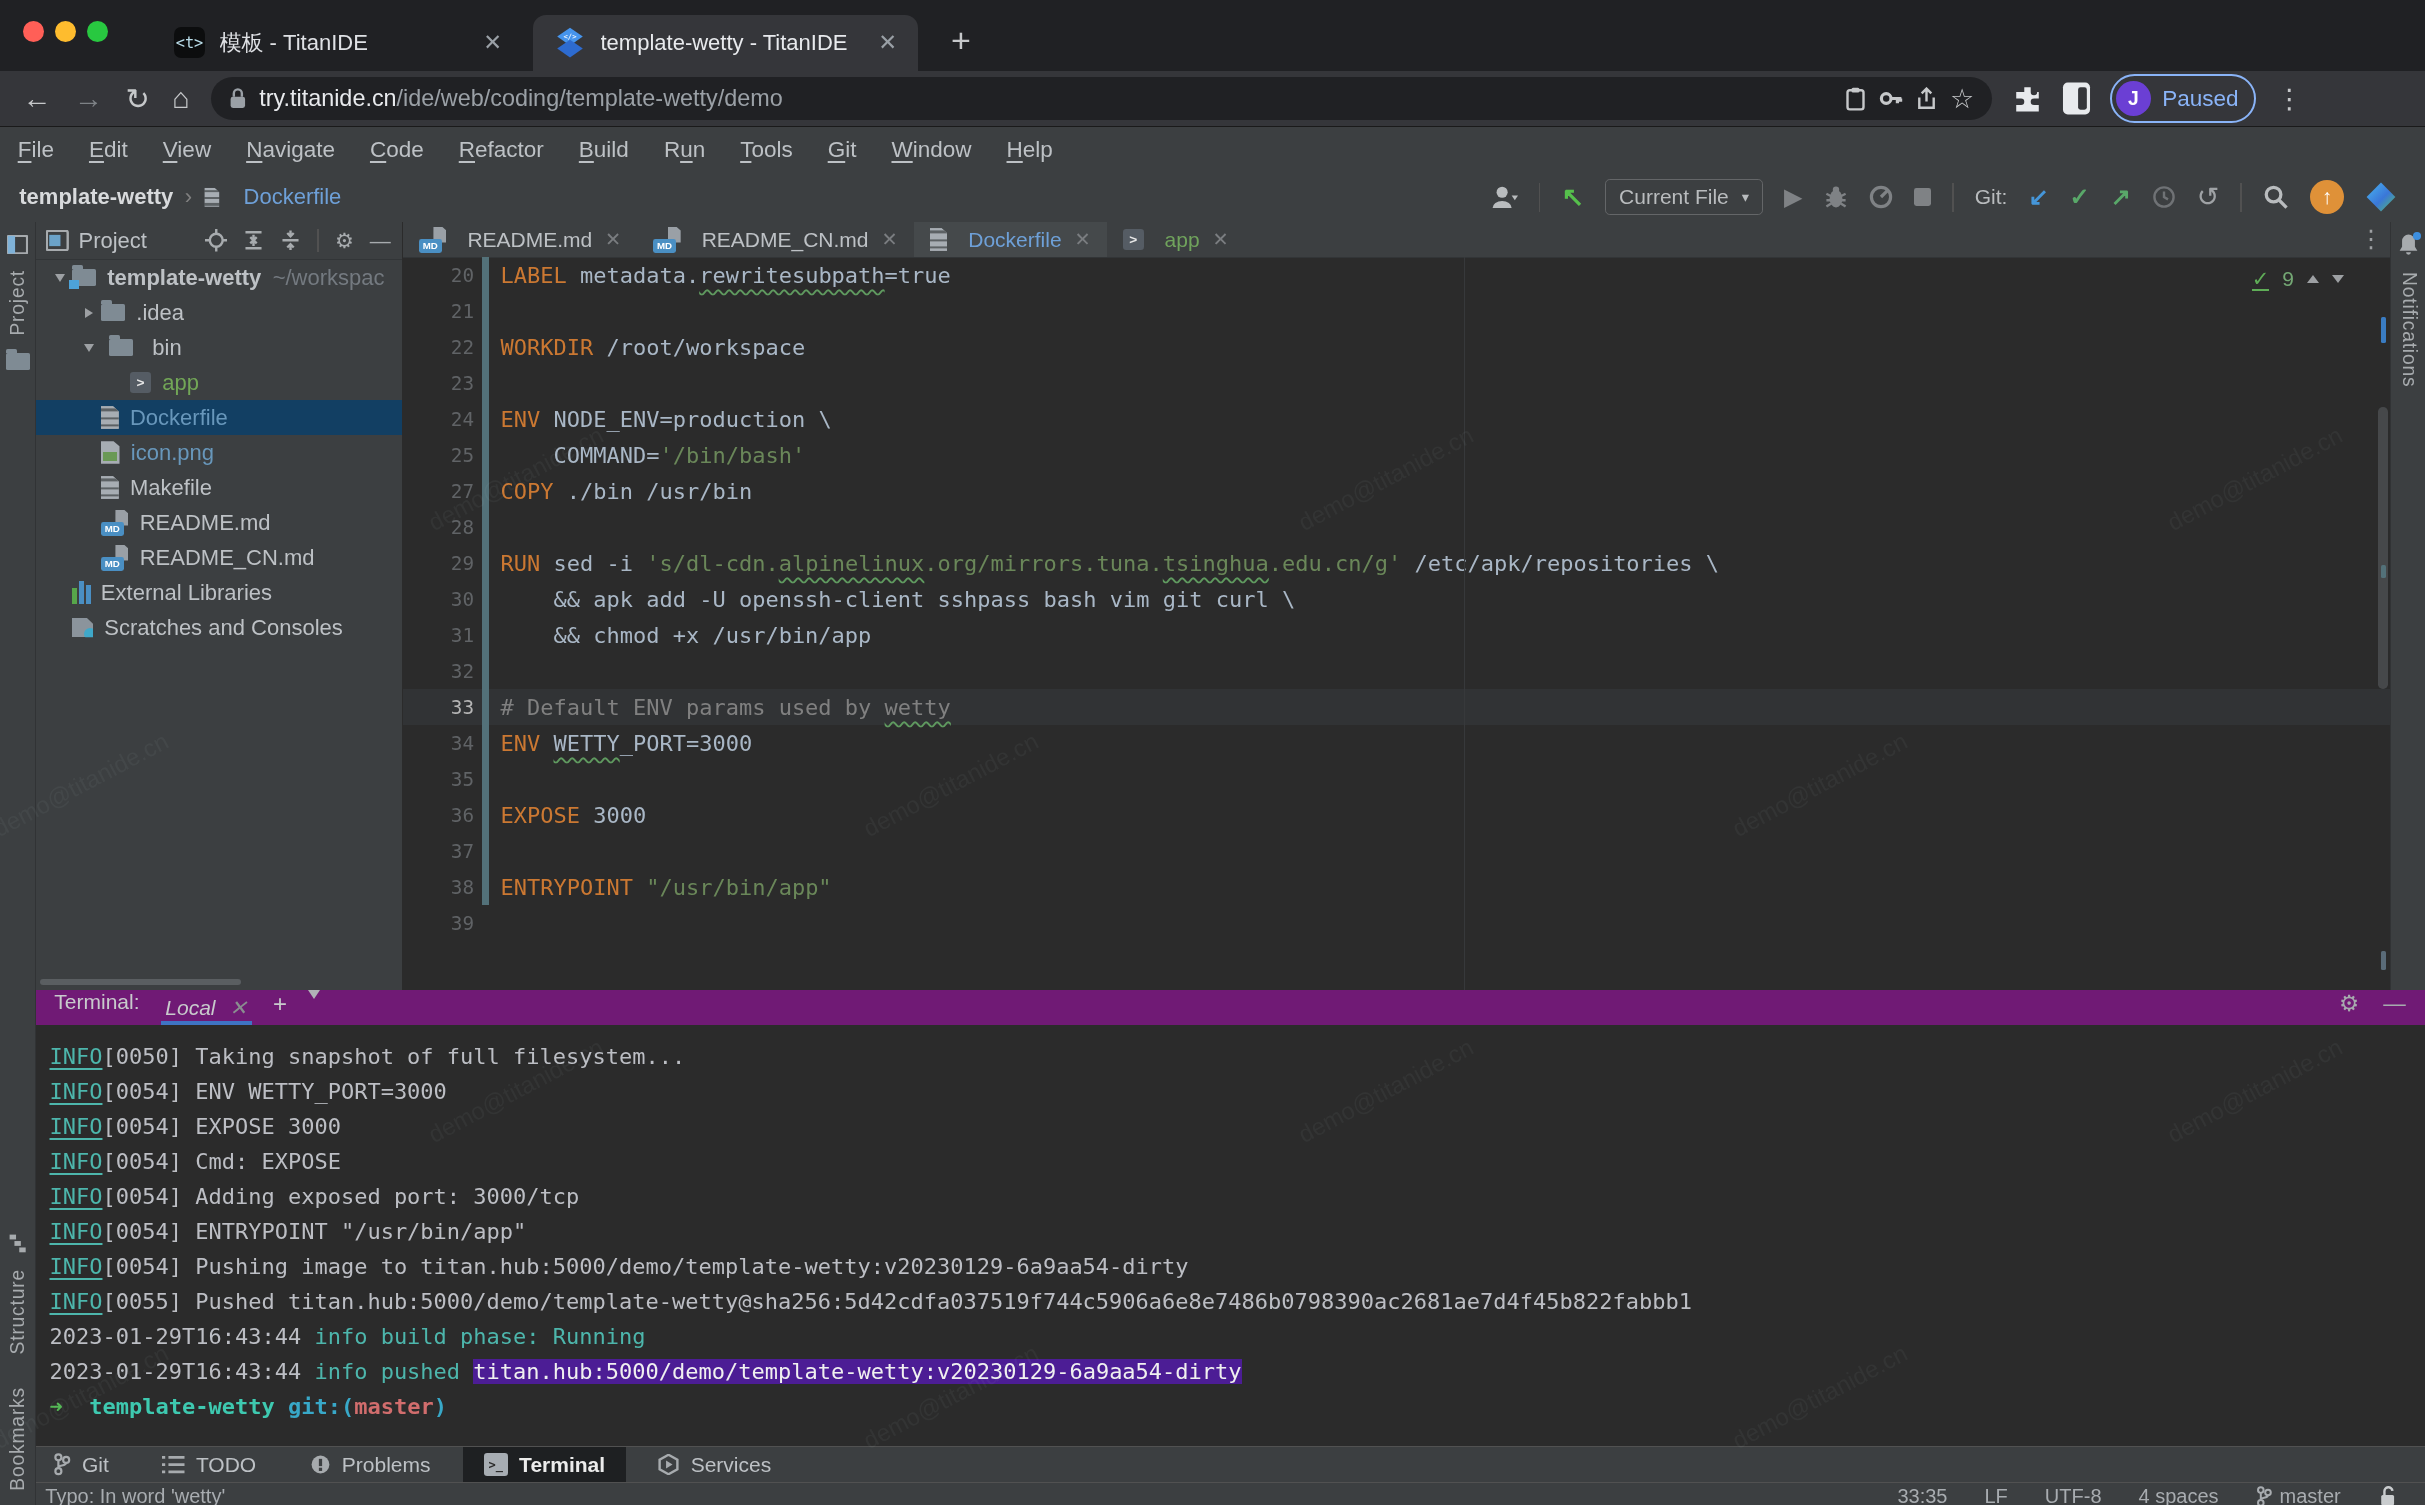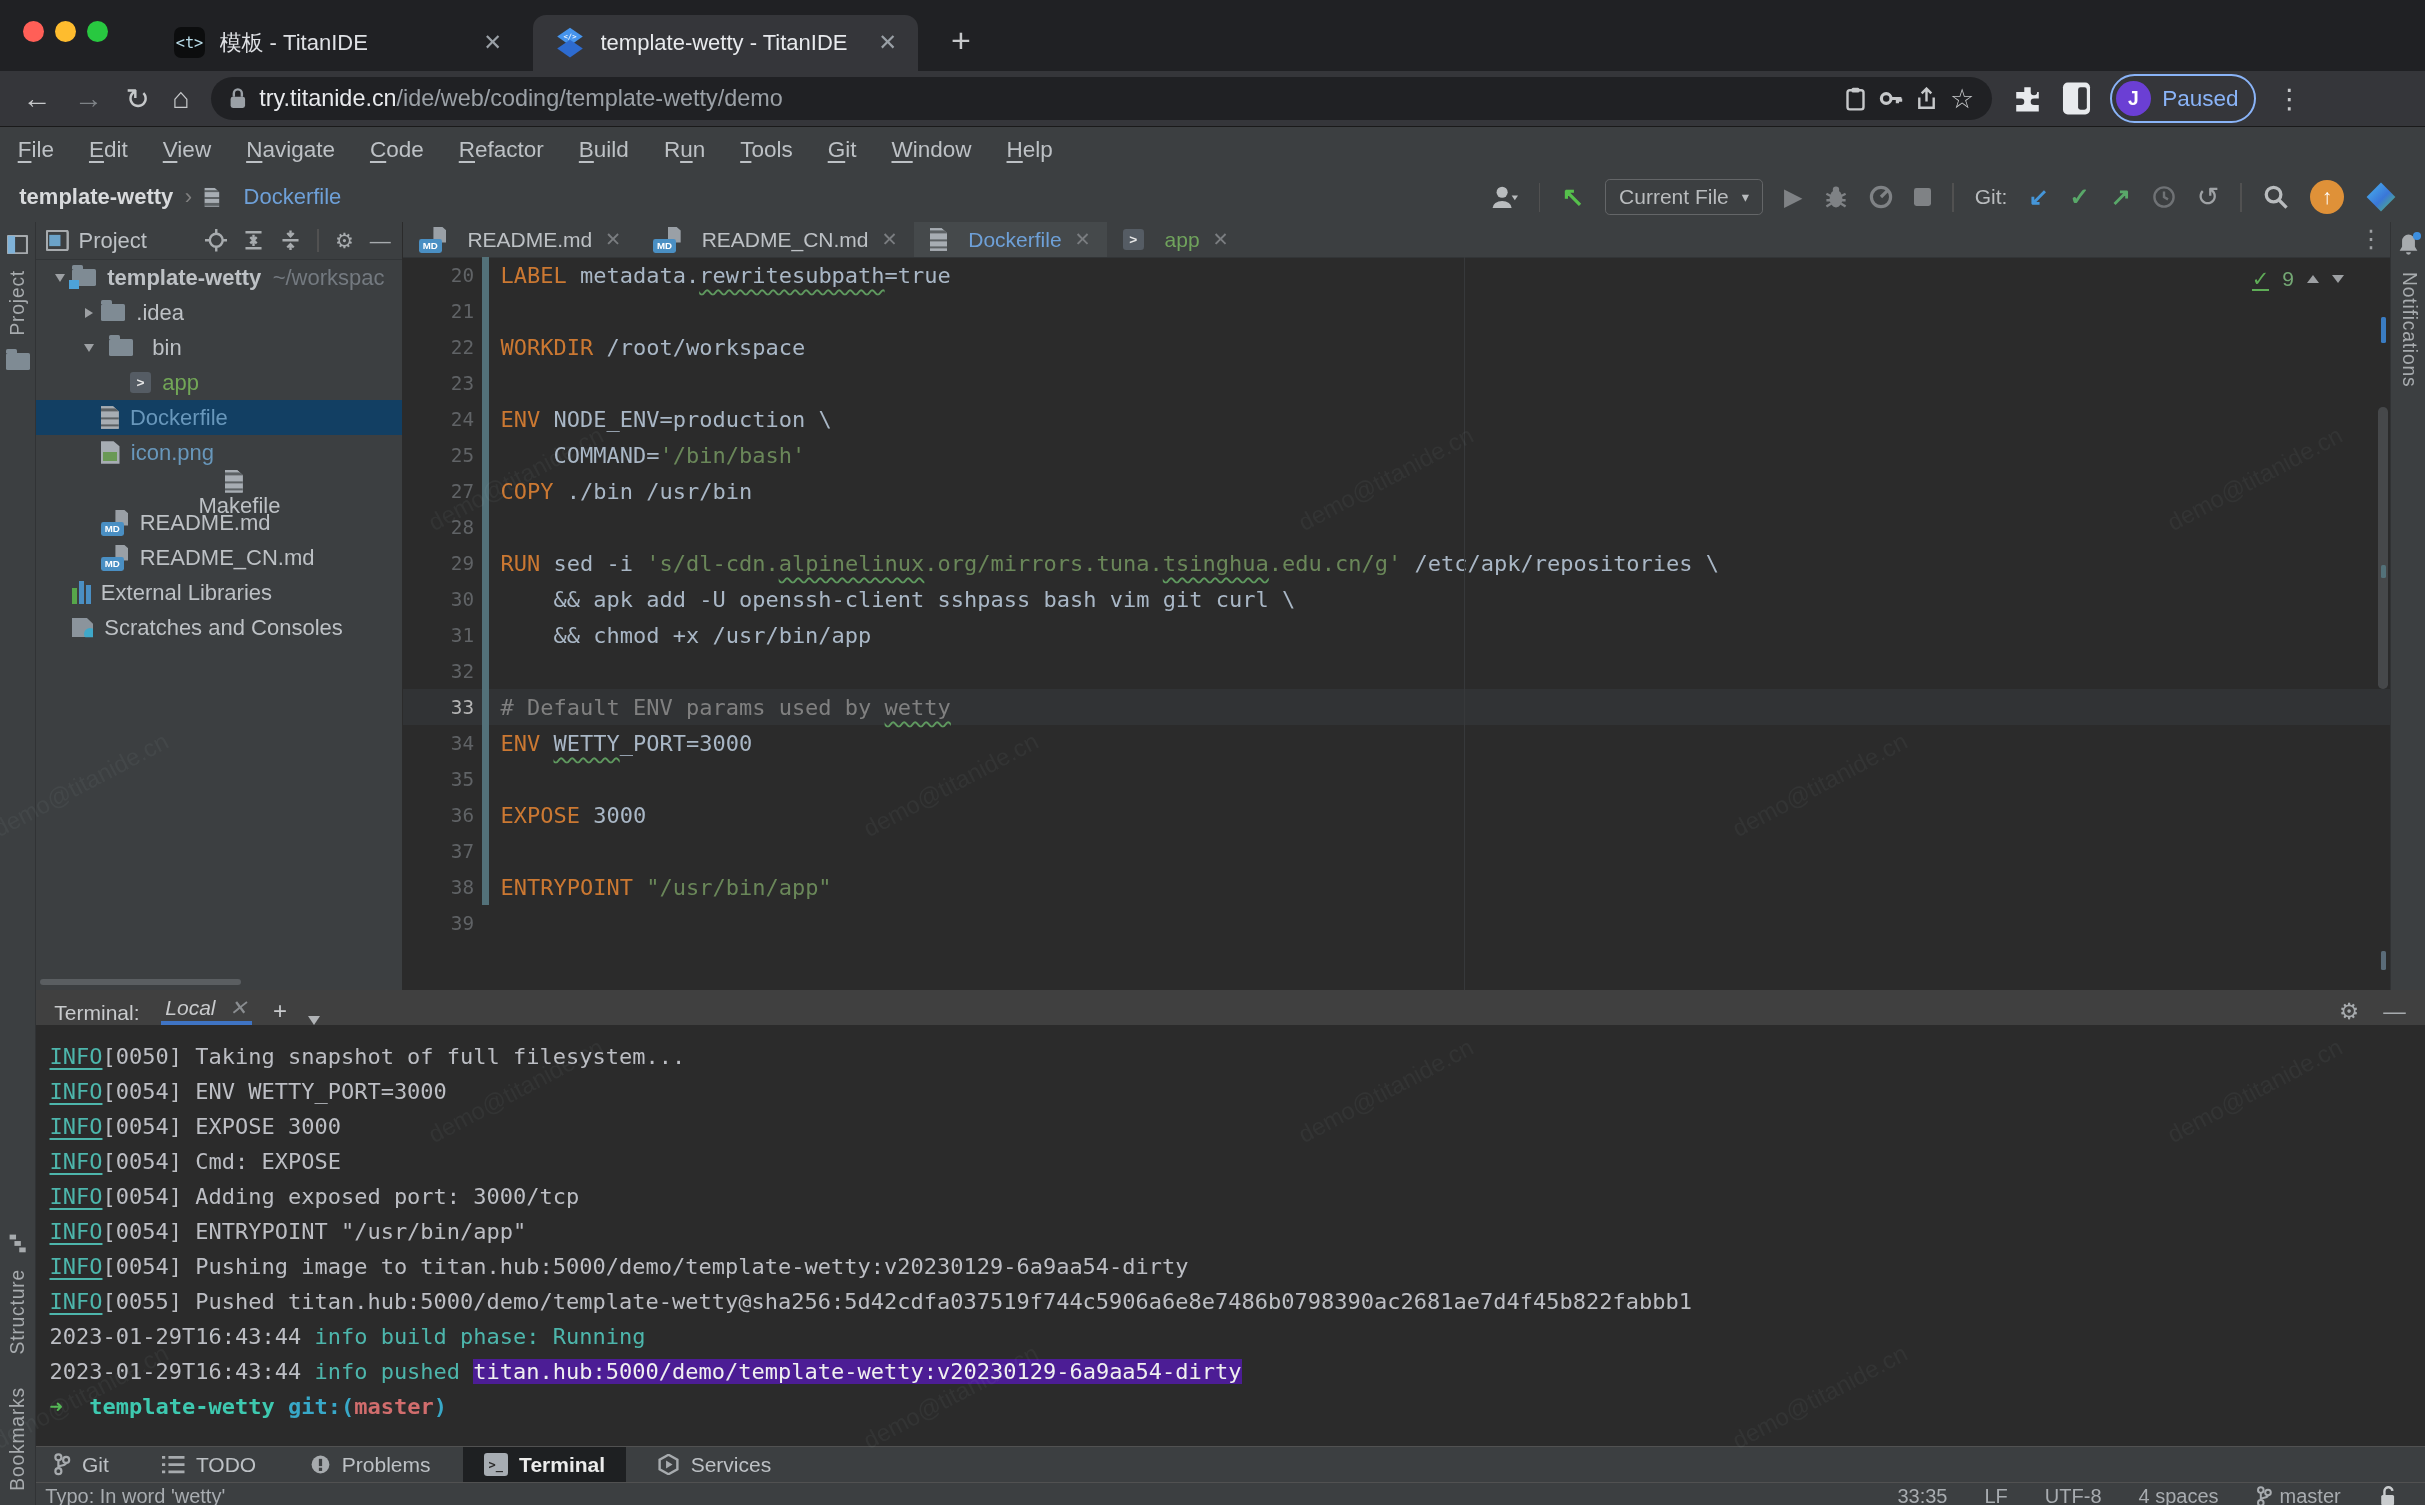--- a/index.html
+++ b/index.html
@@ -107,21 +107,21 @@
   #marginguide{position:absolute;left:1061px;top:35px;bottom:0;width:0.8px;background:#37393b;}
   #inspectwidget{position:absolute;right:47px;top:45px;display:flex;align-items:center;gap:13px;z-index:20;}
   #insp-check{color:#5fad57;font-size:21px;border-bottom:2.4px solid #5fad57;line-height:1;}
   #insp-count{color:#74a874;font-size:21px;}
   .mini-chev-u{width:0;height:0;border-bottom:8px solid #9da0a3;border-left:6.4px solid transparent;border-right:6.4px solid transparent;}
   .mini-chev-d{width:0;height:0;border-top:8px solid #9da0a3;border-left:6.4px solid transparent;border-right:6.4px solid transparent;}
   #vscroll{position:absolute;right:3.2px;top:185px;width:9.7px;height:282px;background:#55585b;border-radius:4.8px;opacity:.65;}
   .stripemark{position:absolute;right:4.8px;width:5.6px;border-radius:1.6px;}
   
   #terminalpanel{position:absolute;left:35px;top:863px;width:2390px;height:456px;background:#2b2b2b;}
-  #term-header{height:35px;background:#404040;display:flex;align-items:flex-end;gap:21px;padding:0 19.3px;font-size:21px;color:#c8cacc;border-bottom:0.8px solid #2b2b2b;}
+  #term-header{height:35px;background:#701a75;display:flex;align-items:flex-start;gap:21px;padding:0 19.3px;font-size:21px;color:#c8cacc;border-bottom:0.8px solid #2b2b2b;}
   #term-tab{position:relative;display:flex;align-items:center;gap:14px;height:100%;padding:0 4.8px;font-style:italic;}
   #term-tab .x{color:#8a8d90;}
   #term-tab:after{content:"";position:absolute;left:0;right:0;bottom:0;height:4px;background:#3f74c4;}
   #term-plus{font-size:24px;}
   #term-right{margin-left:auto;display:flex;gap:24px;align-items:center;font-size:22.5px;color:#a7abae;}
   #term-body{padding:13px 0 0 14.5px;font-family:"DejaVu Sans Mono",monospace;font-size:22px;}
   .term-line{height:35px;display:flex;align-items:center;white-space:pre;}
   .t-p{color:#bcbec4;}
   .t-info{color:#4db6ac;text-decoration:underline;text-underline-offset:4px;}
   .t-teal{color:#4db6ac;}
@@ -425,21 +425,21 @@
           <div class="tree-row sel" style="padding-left: 42px;">
             <span class="chev"></span>
             <span class="i-file"></span>
             <span class="tree-label blue">Dockerfile</span>
           </div>
           <div class="tree-row" style="padding-left: 42px;">
             <span class="chev"></span>
             <span class="i-img"></span>
             <span class="tree-label blue">icon.png</span>
           </div>
-          <div class="tree-row" style="padding-left: 42px; flex-direction: column;">
+          <div class="tree-row" style="padding-left: 42px;">
             <span class="chev"></span>
             <span class="i-file"></span>
             <span class="tree-label">Makefile</span>
           </div>
           <div class="tree-row" style="padding-left: 42px;">
             <span class="chev"></span>
             <span class="i-md">
               <span class="pg"></span>
               <span class="tag">MD</span>
             </span>

